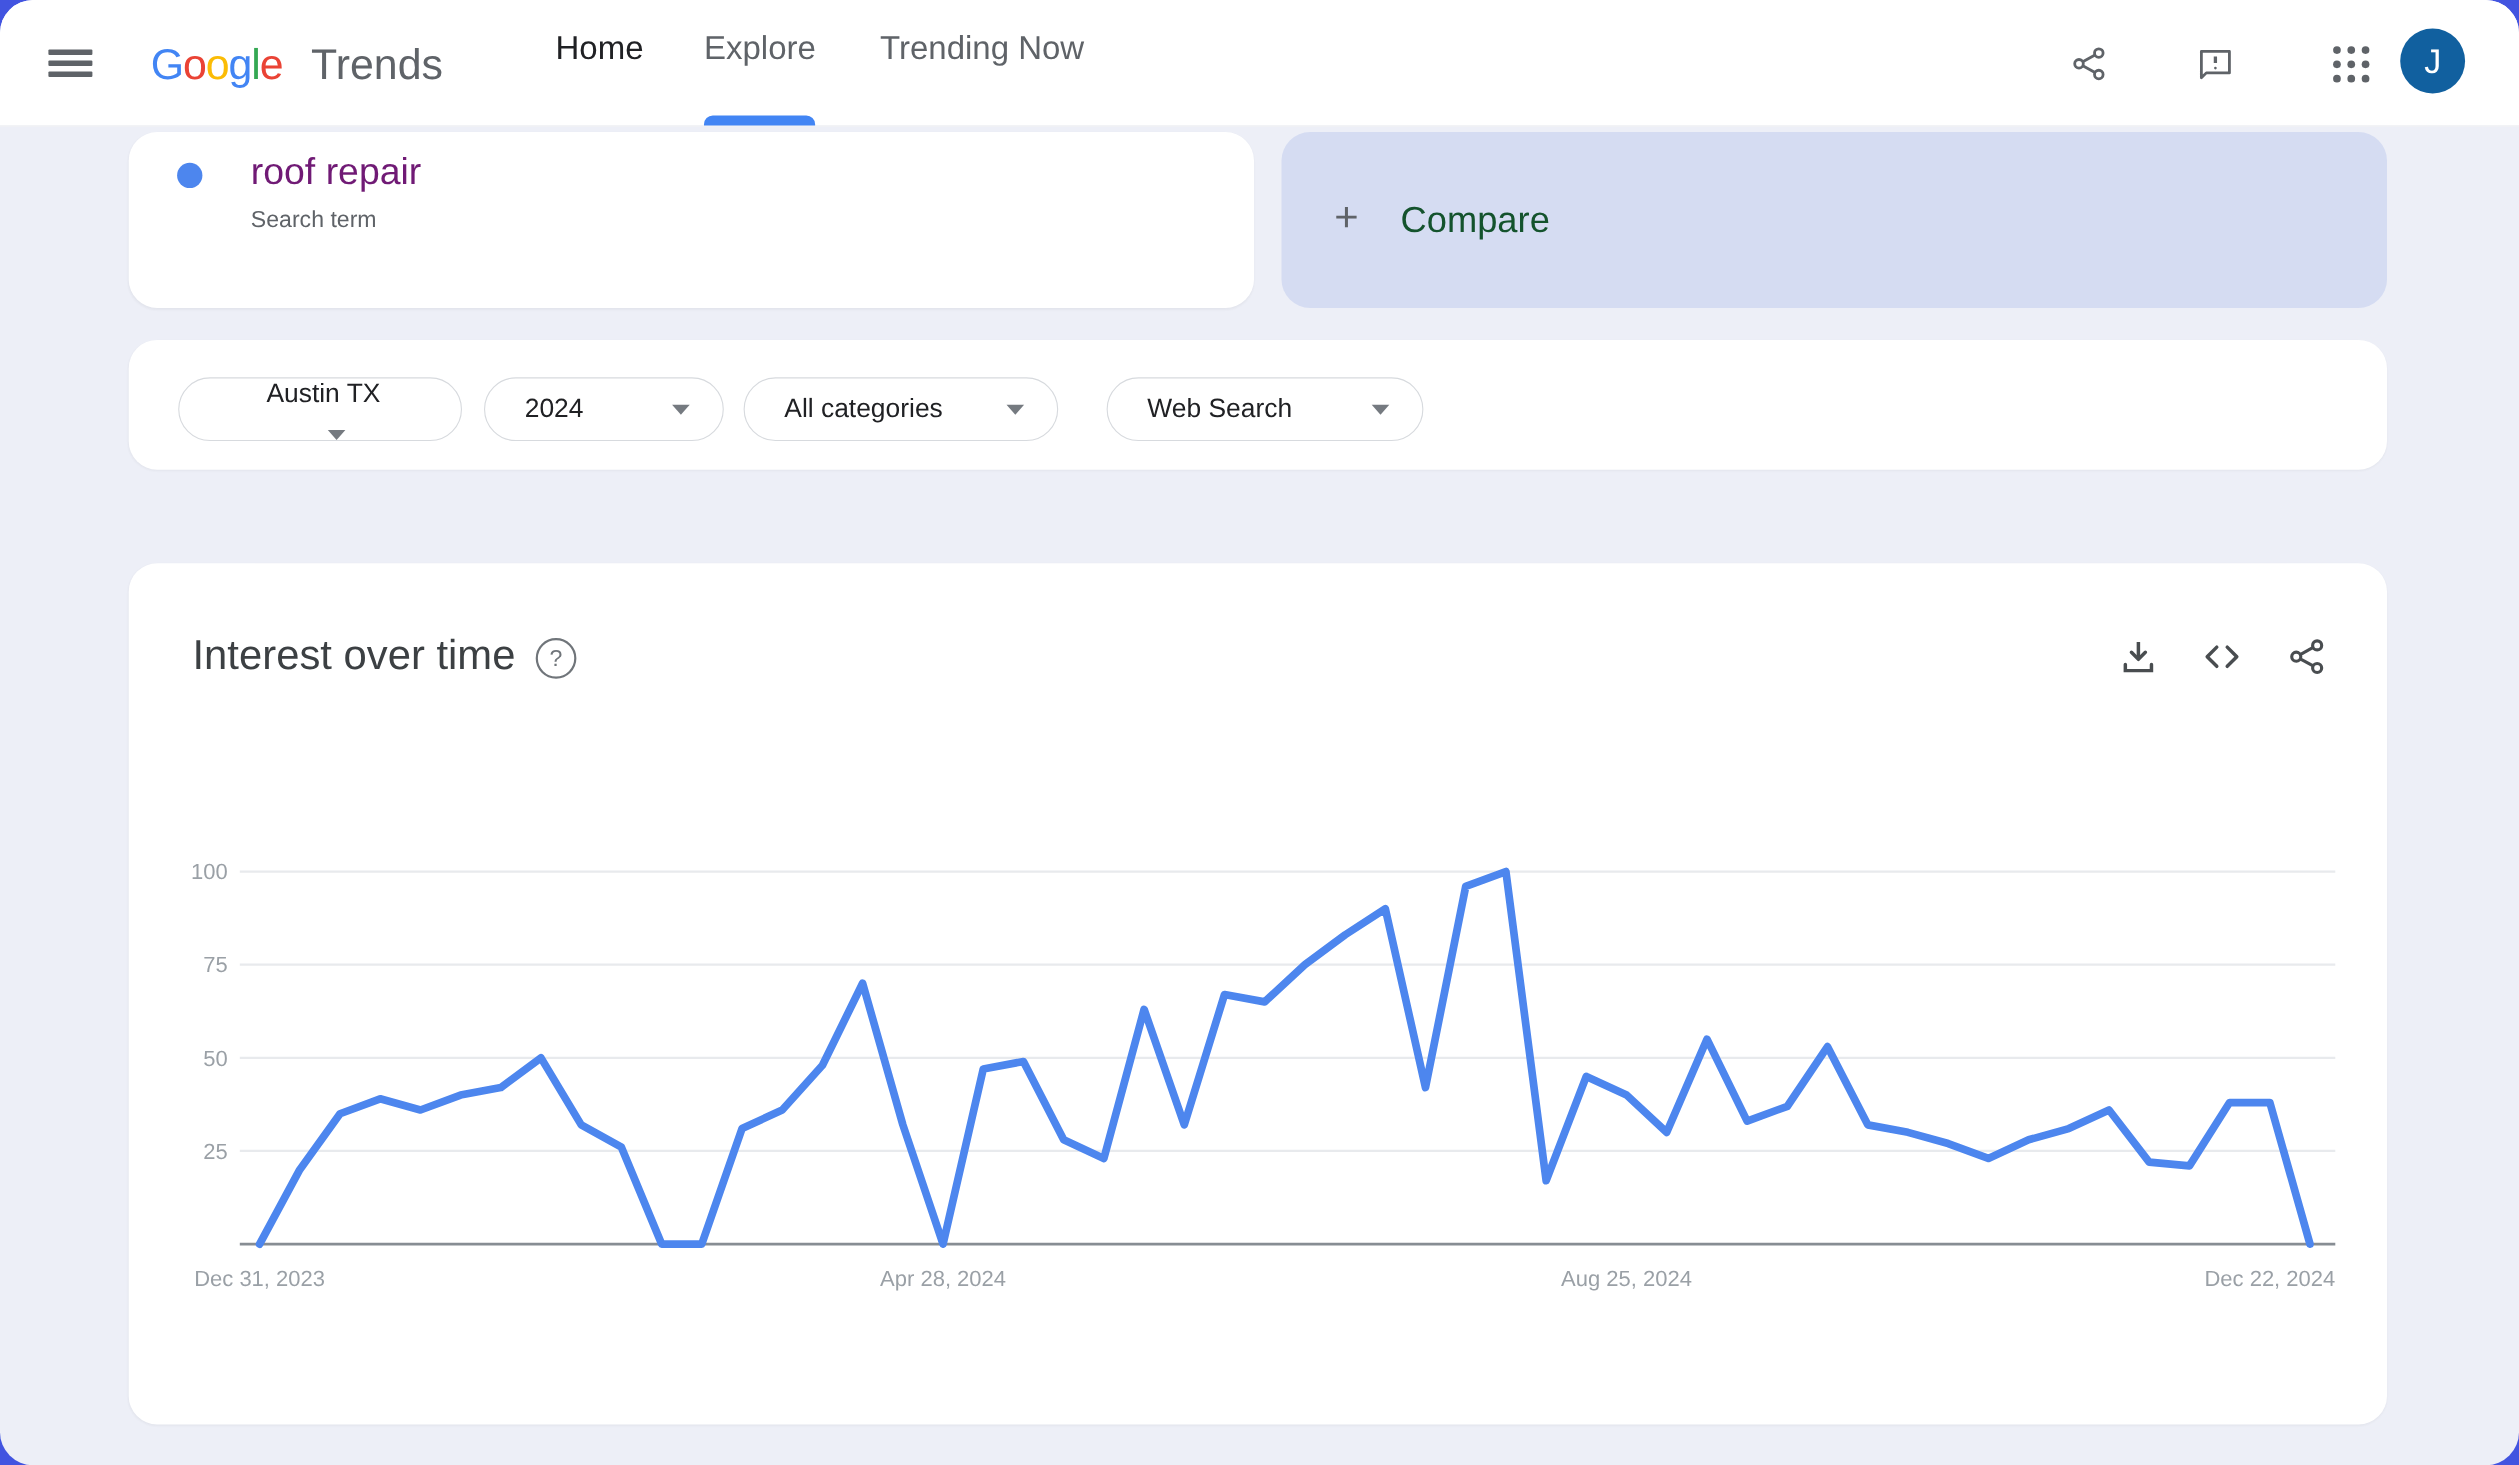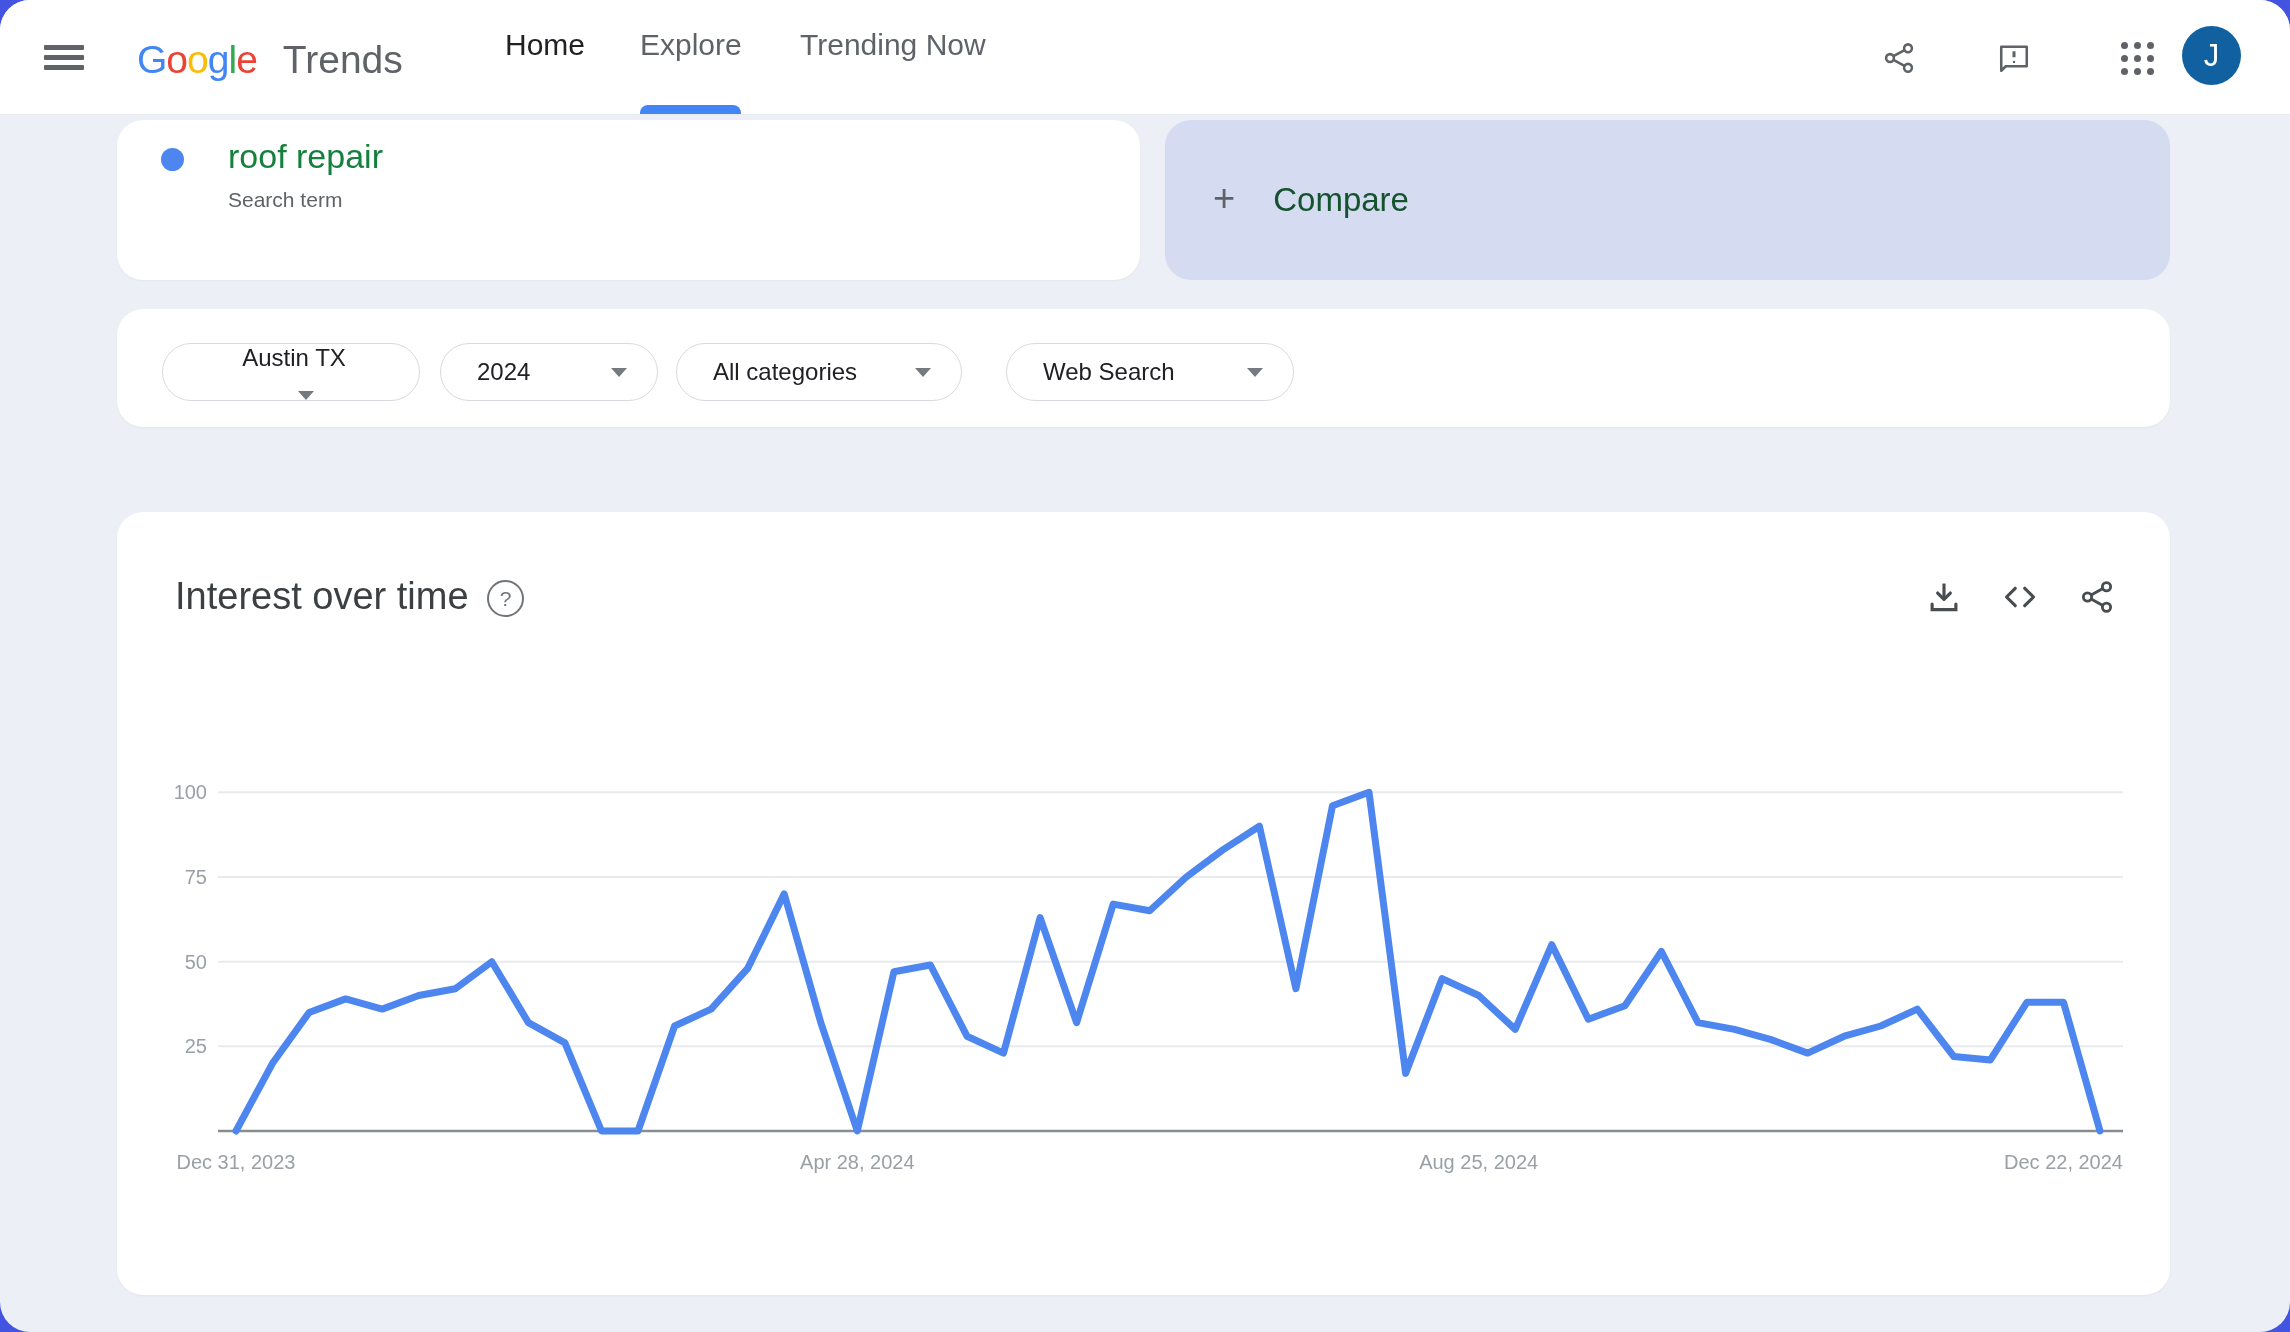--- a/index.html
+++ b/index.html
@@ -33,21 +33,21 @@
   .share-top{left:1881px;}
   .feedback{left:1996px;}
   .apps-grid{left:2121px;top:42px;width:34px;height:34px;display:grid;grid-template-columns:repeat(3,1fr);gap:5px;}
   .apps-grid i{width:7px;height:7px;border-radius:50%;background:#5f6368;}
   .avatar{position:absolute;left:2182px;top:26px;width:59px;height:59px;border-radius:50%;background:#11609f;color:#fff;
     display:flex;align-items:center;justify-content:center;font-size:31px;font-weight:500;cursor:pointer;}
   
   .card{background:#fff;border-radius:26px;position:absolute;box-shadow:0 1px 2px rgba(60,64,67,.05);}
   .term-card{left:117px;top:120px;width:1023px;height:160px;cursor:pointer;}
   .term-dot{position:absolute;left:44px;top:28px;width:23px;height:23px;border-radius:50%;background:#4d86ee;}
-  .term-title{position:absolute;left:111px;top:17px;font-size:34px;color:#15803d;}
+  .term-title{position:absolute;left:111px;top:17px;font-size:34px;color:#701a75;}
   .term-sub{position:absolute;left:111px;top:68px;font-size:21px;color:#5f6368;}
   .compare-card{left:1165px;top:120px;width:1005px;height:160px;background:#d5dcf2;border-radius:26px;position:absolute;
     display:flex;align-items:center;padding-left:48px;box-sizing:border-box;cursor:pointer;}
   .compare-plus{font-size:38px;color:#5f6368;font-weight:400;margin-right:38px;margin-top:-4px;}
   .compare-label{font-size:33px;color:#14532d;}
   
   .filter-card{left:117px;top:309px;width:2053px;height:118px;}
   .pill{position:absolute;top:34px;height:58px;border:1.5px solid #d7dade;border-radius:29px;background:#fff;
     display:flex;align-items:center;justify-content:space-between;box-sizing:border-box;padding:0 30px 0 36px;cursor:pointer;}
   .pill .lbl{font-size:24px;color:#202124;}

